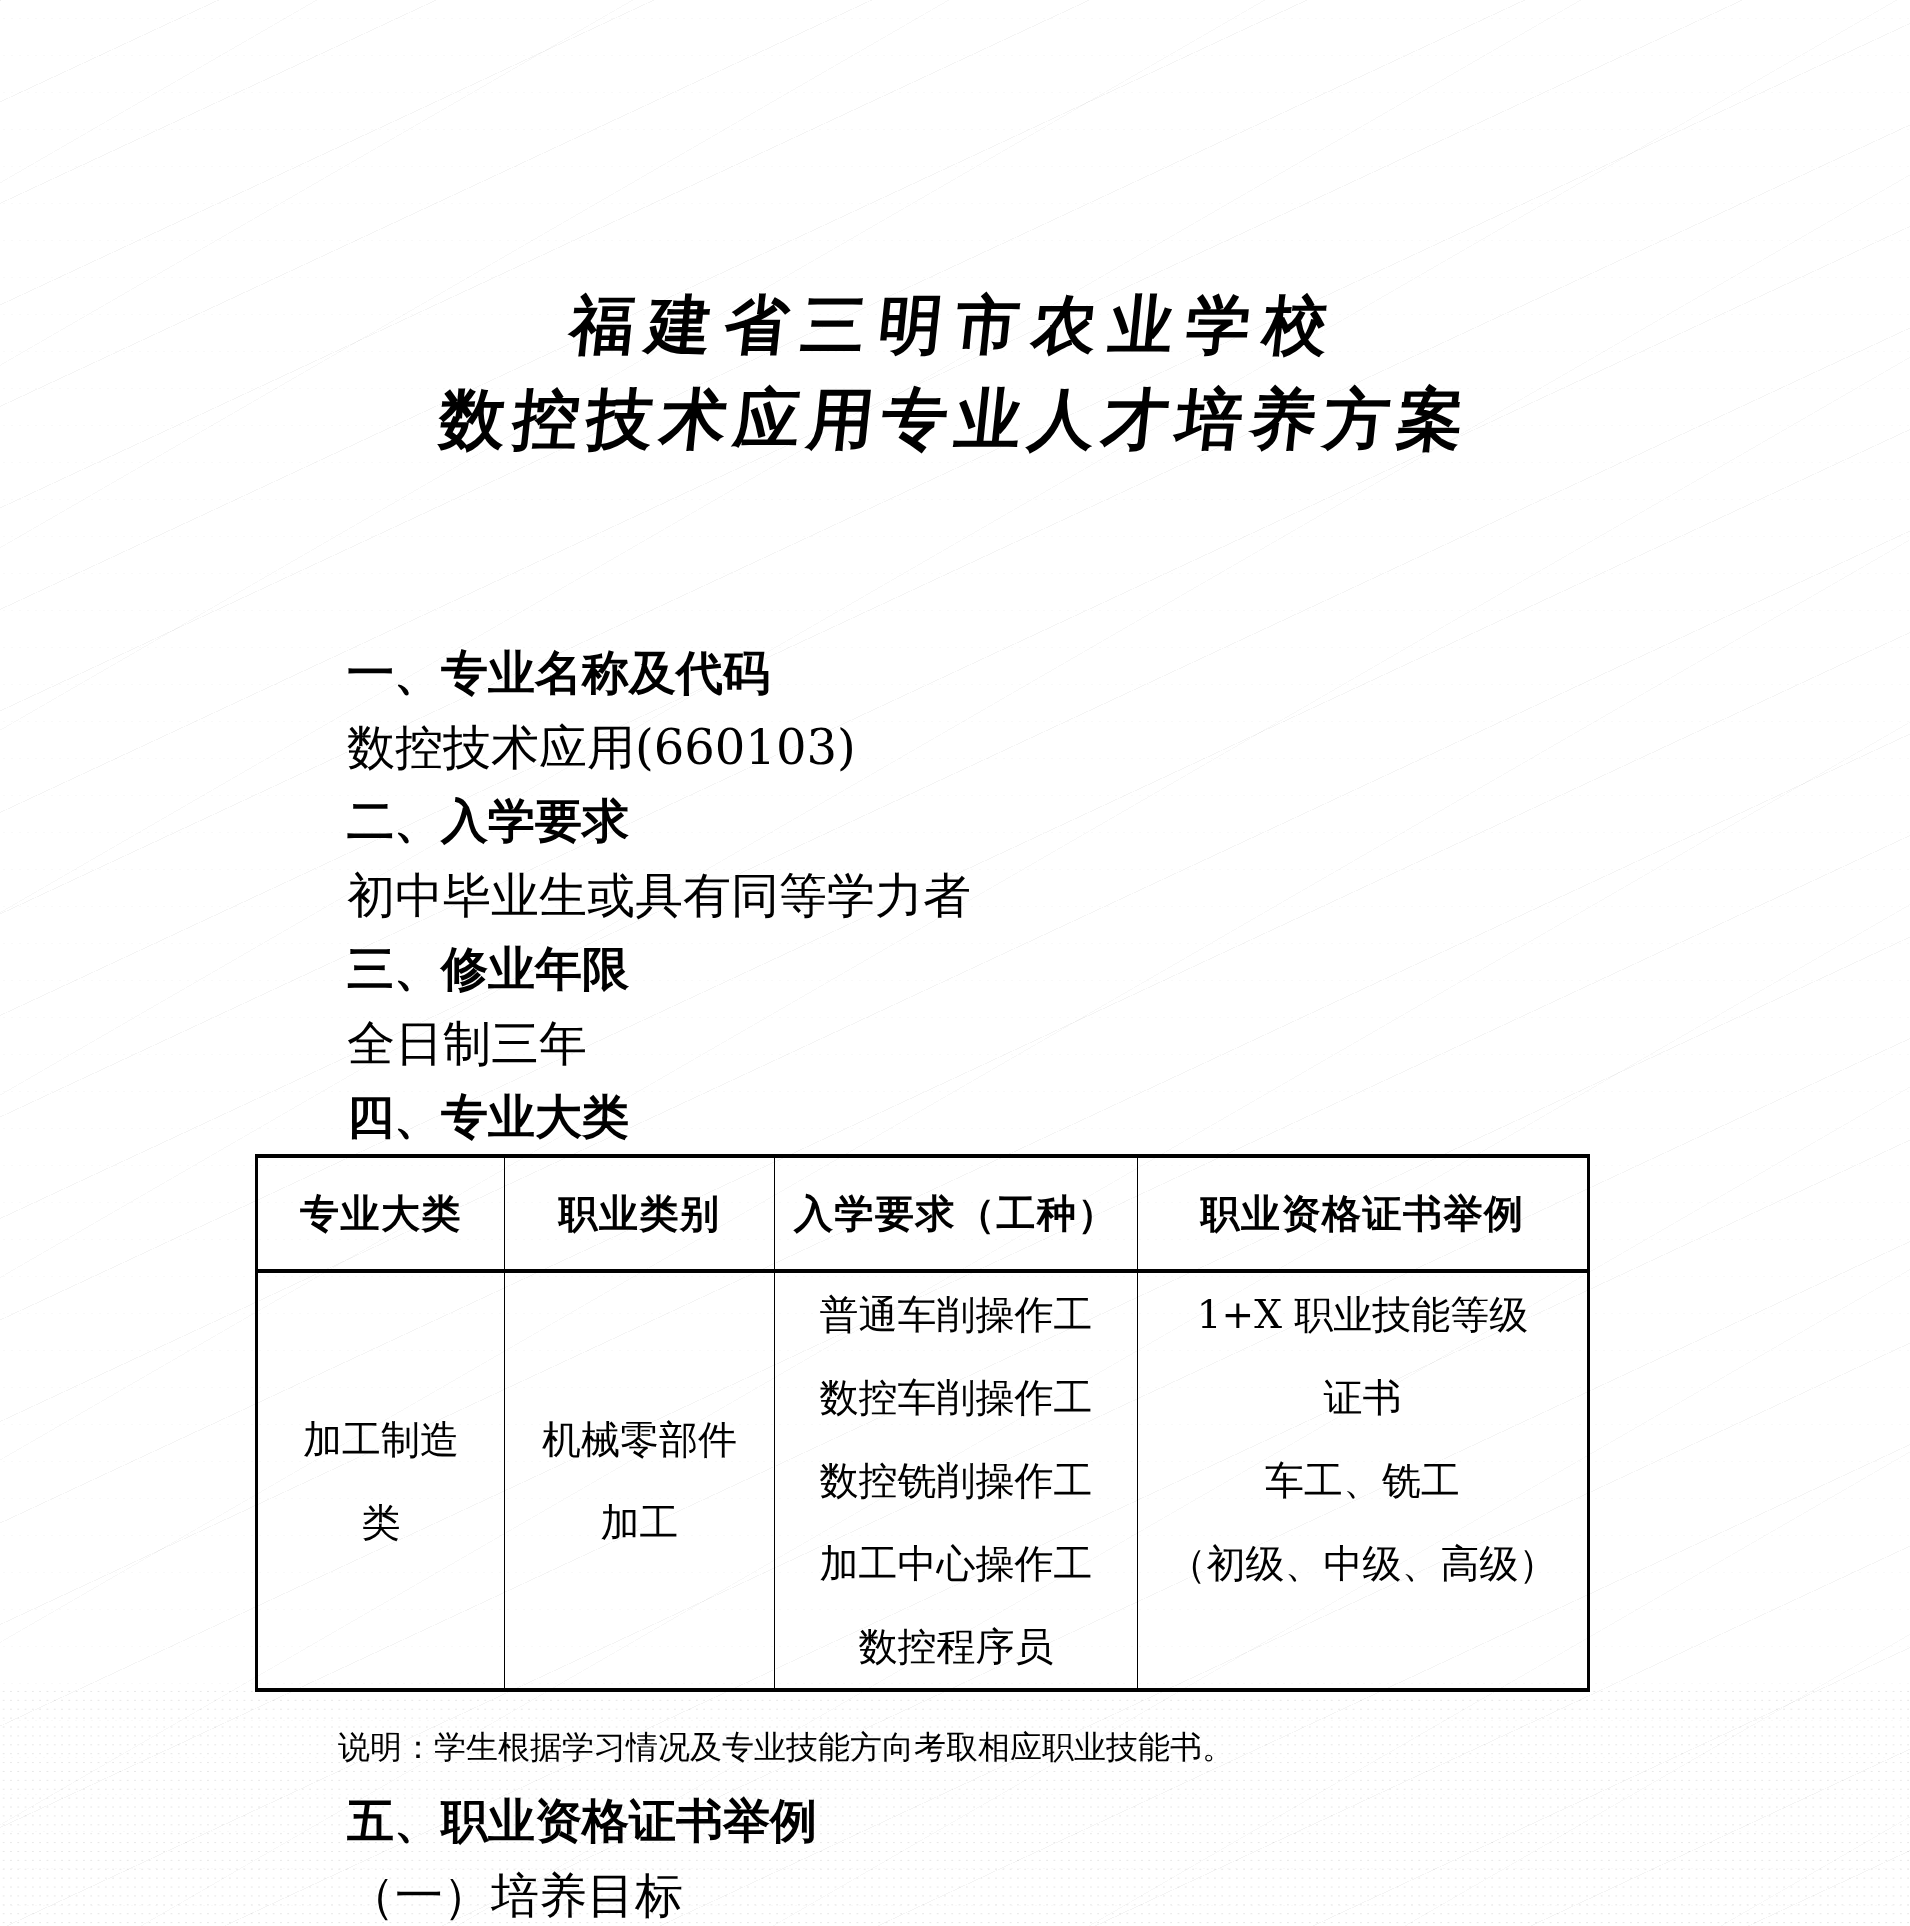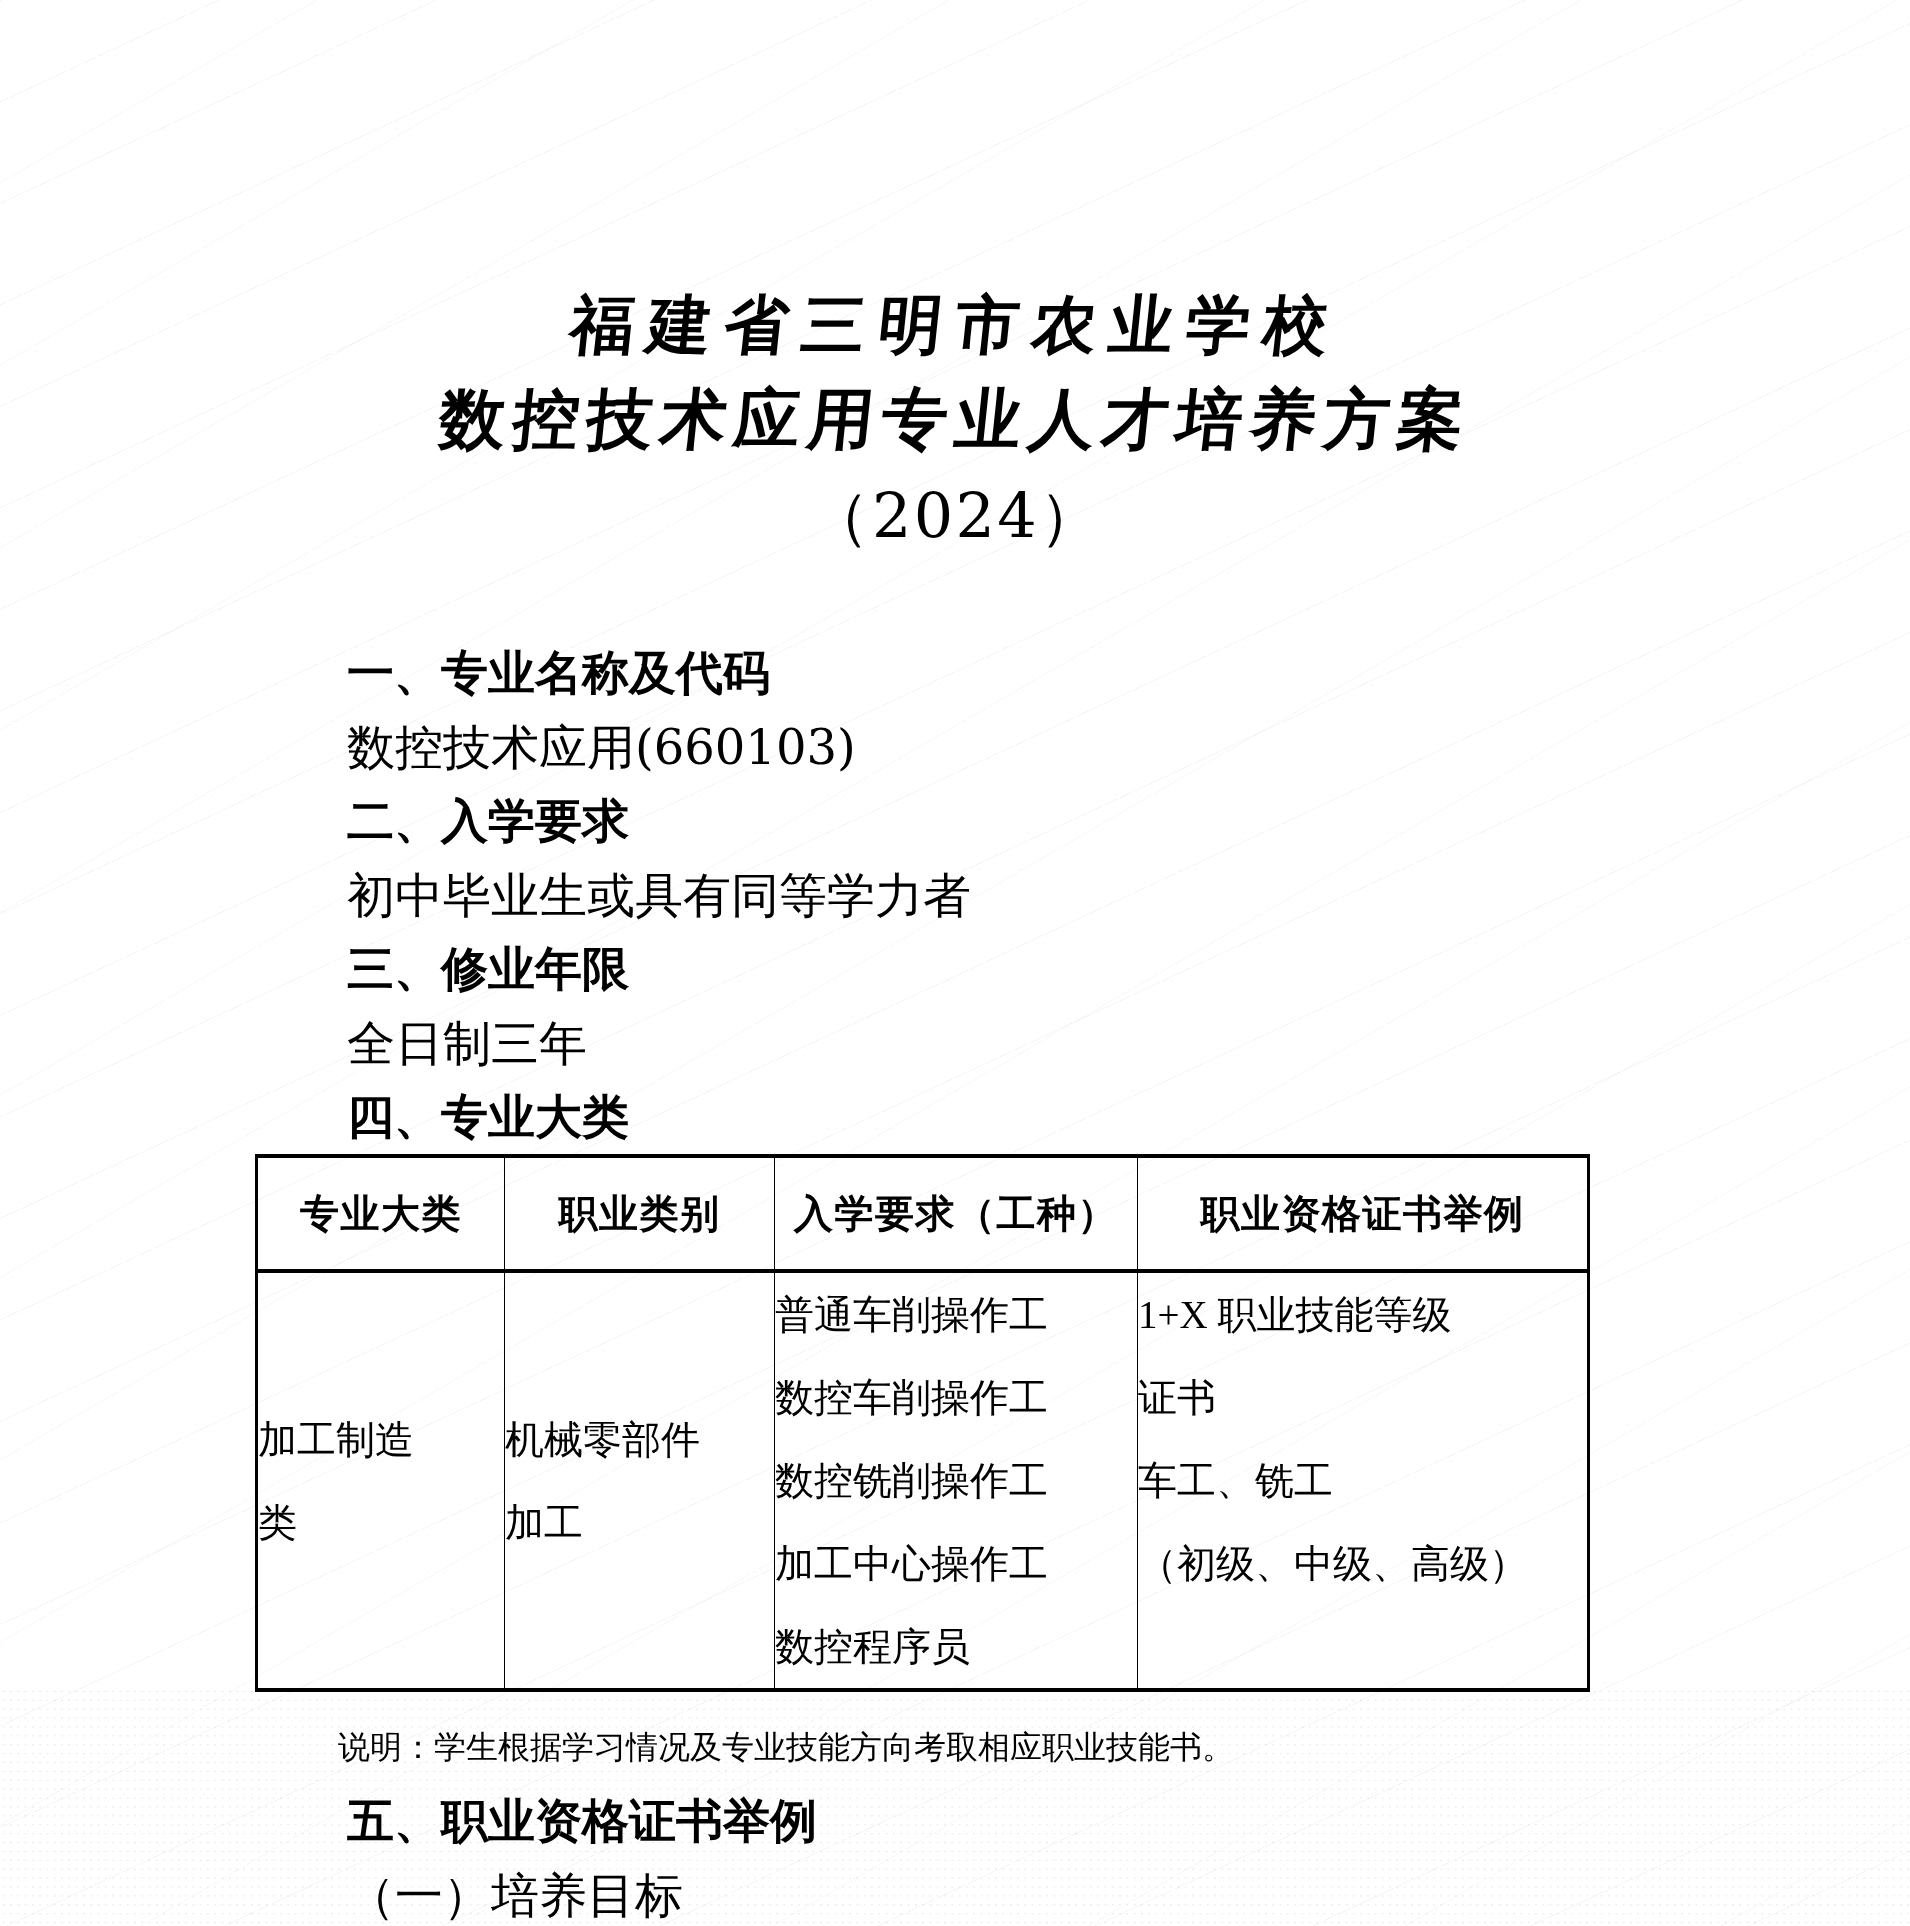--- a/index.html
+++ b/index.html
@@ -81,43 +81,42 @@
     border-left:1.9px solid #000;
     font-size:39px;font-weight:bold;
     text-align:center;vertical-align:middle;
     font-family:"DejaVu Serif","Liberation Serif",serif;
     letter-spacing:1.5px;
   }
   table.jobs th:first-child{border-left:none;}
   table.jobs td{
     border-left:1.9px solid #000;
     font-size:39px;
+    text-align:center;
     padding:0;
-    font-family:Liberation Serif, serif;
   }
   table.jobs td:first-child{border-left:none;}
   td.mid{vertical-align:middle;}
   td.top{vertical-align:top;padding-top:3.1px;}
   .cell-line{height:83px;line-height:83px;white-space:nowrap;}
   
   .note{margin-top:17.7px;font-size:32px;padding-left:93px;}
 </style>
 </head>
 <body>
 
 <div class="page">
 
   <div class="artifact-diagonals"></div>
   <div class="artifact-dots-page"></div>
   <div class="artifact-dots-bottom"></div>
 
   <div class="title-block">
     <div class="title-line1">福建省三明市农业学校</div>
     <div class="title-line2">数控技术应用专业人才培养方案</div>
-    <div class="title-year">（2024）</div>
   </div>
 
   <div class="content">
 
     <div class="line heading">一、专业名称及代码</div>
     <div class="line bodyline">数控技术应用(660103)</div>
     <div class="line heading">二、入学要求</div>
     <div class="line bodyline">初中毕业生或具有同等学力者</div>
     <div class="line heading">三、修业年限</div>
     <div class="line bodyline">全日制三年</div>

